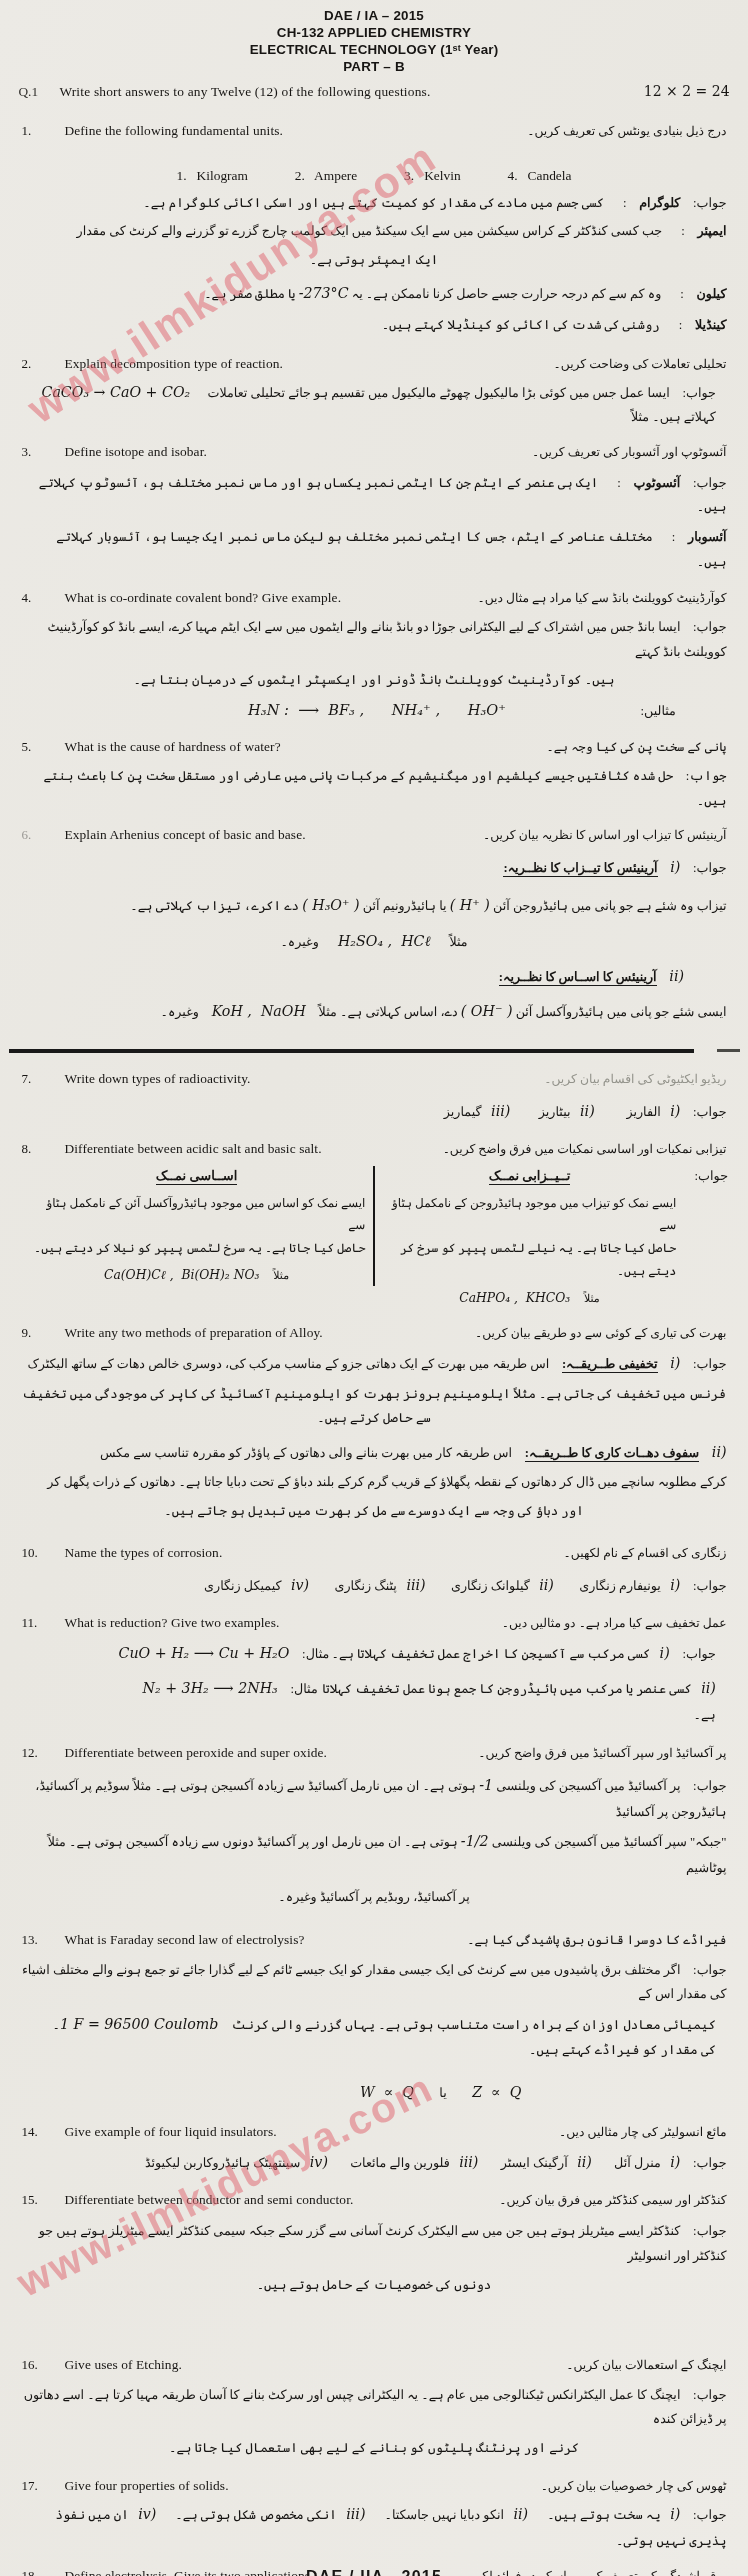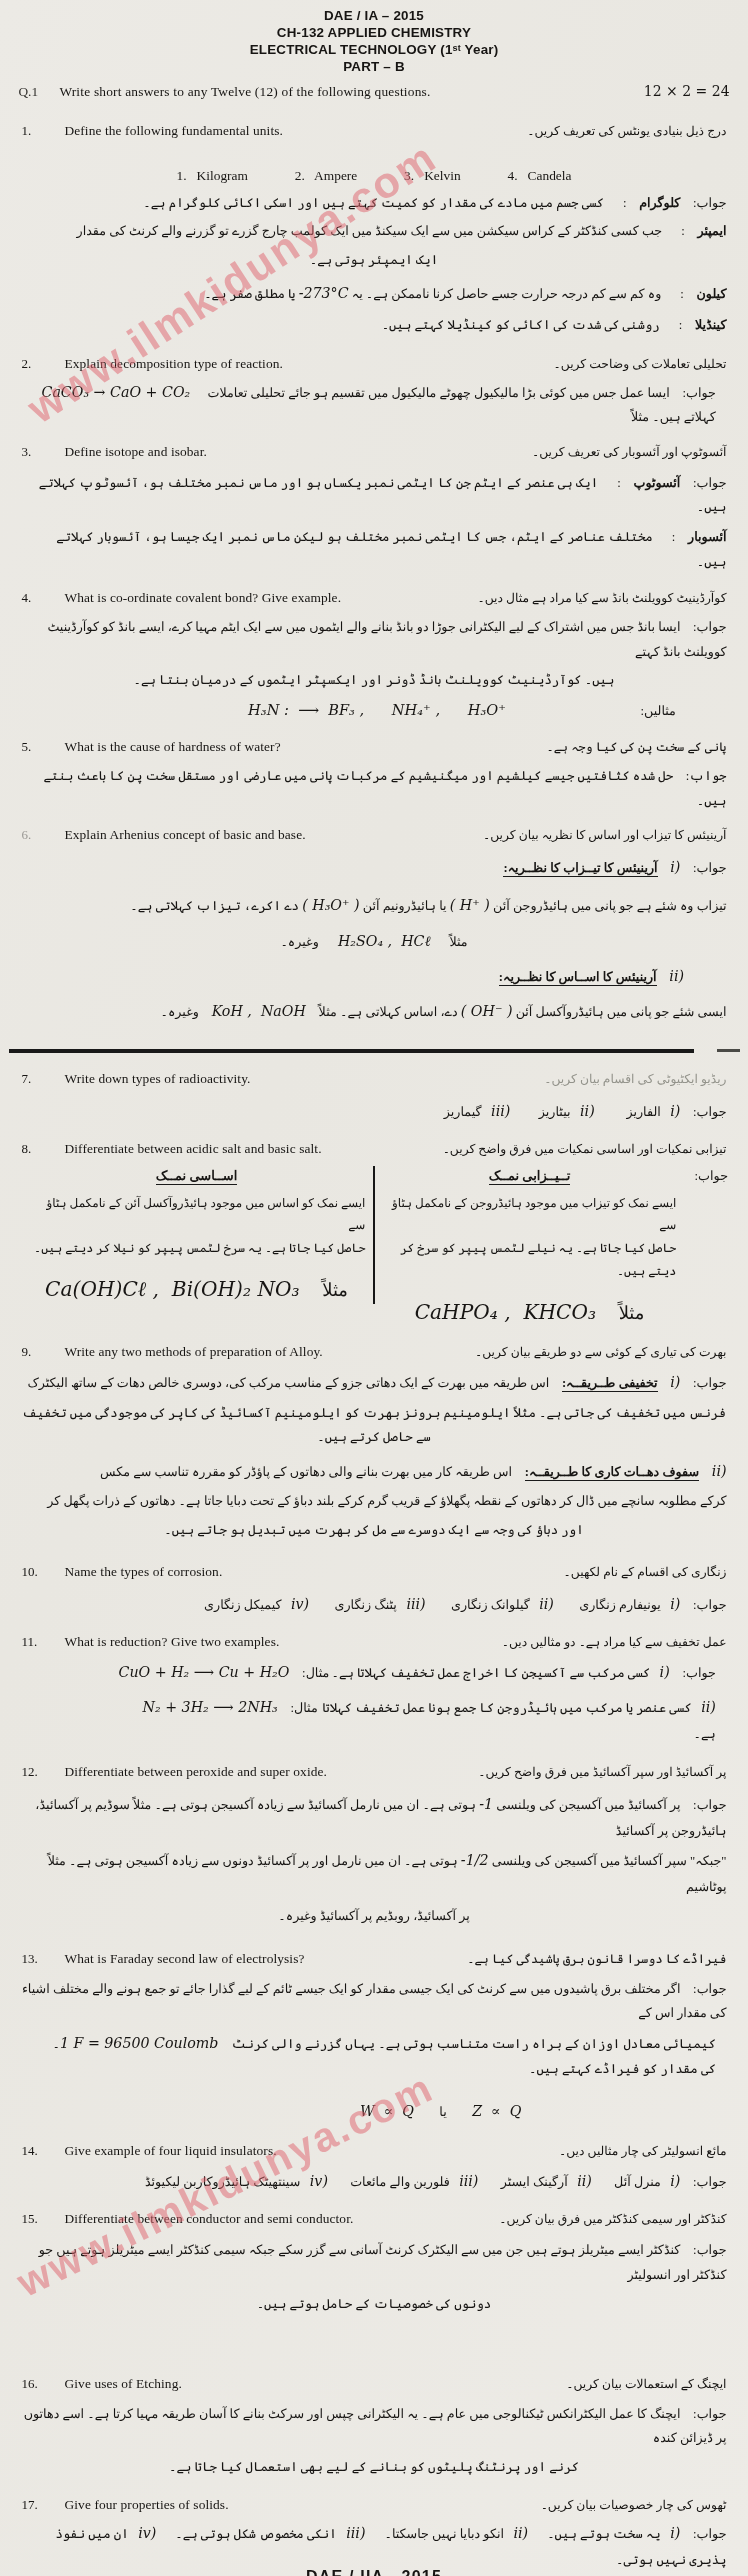--- a/index.html
+++ b/index.html
@@ -39,21 +39,21 @@
   
   .pdiv{height:3.8px;background:#191919;margin:0 54px 10.7px 9.2px;position:relative}
   .pdiv::after{content:"";position:absolute;right:-46px;top:0;width:23px;height:3.1px;background:#4a4a46}
   
   .salt{display:flex;direction:rtl;align-items:flex-start;padding:0 20px;margin:4.6px 0}
   .salt .slbl{width:44px;flex:none;font-size:12.7px;padding-top:1.5px}
   .salt .scol{flex:0.93;padding:0 7.7px 3.1px}
   .salt .scol.sleft{flex:1.07;border-right:2.3px solid #161616}
   .salt .sh{text-align:center;font-size:13px;margin:1.5px 0 7.7px}
   .salt .sl{font-size:12px;line-height:1.9;text-align:right;white-space:pre-wrap}
-  .salt .sx{text-align:center;font-size:18px;margin-top:17px;white-space:pre}
+  .salt .sx{text-align:center;font-size:11px;margin-top:8px;white-space:pre}
   
   .wm{position:absolute;z-index:6;pointer-events:none;font-family:"Liberation Sans",sans-serif;font-weight:bold;
       white-space:nowrap;letter-spacing:2.3px;opacity:.5}
   .wm1{font-size:43px;left:32px;top:388px;transform:rotate(-33deg);transform-origin:left center}
   .wm2{font-size:41px;left:20px;top:2262px;transform:rotate(-26deg);transform-origin:left center}
   
   .footer{position:absolute;left:0;right:0;bottom:-10px;text-align:center;
       font-family:"Liberation Sans",sans-serif;font-weight:bold;font-size:16px;letter-spacing:1.2px}
 </style>
 </head>

